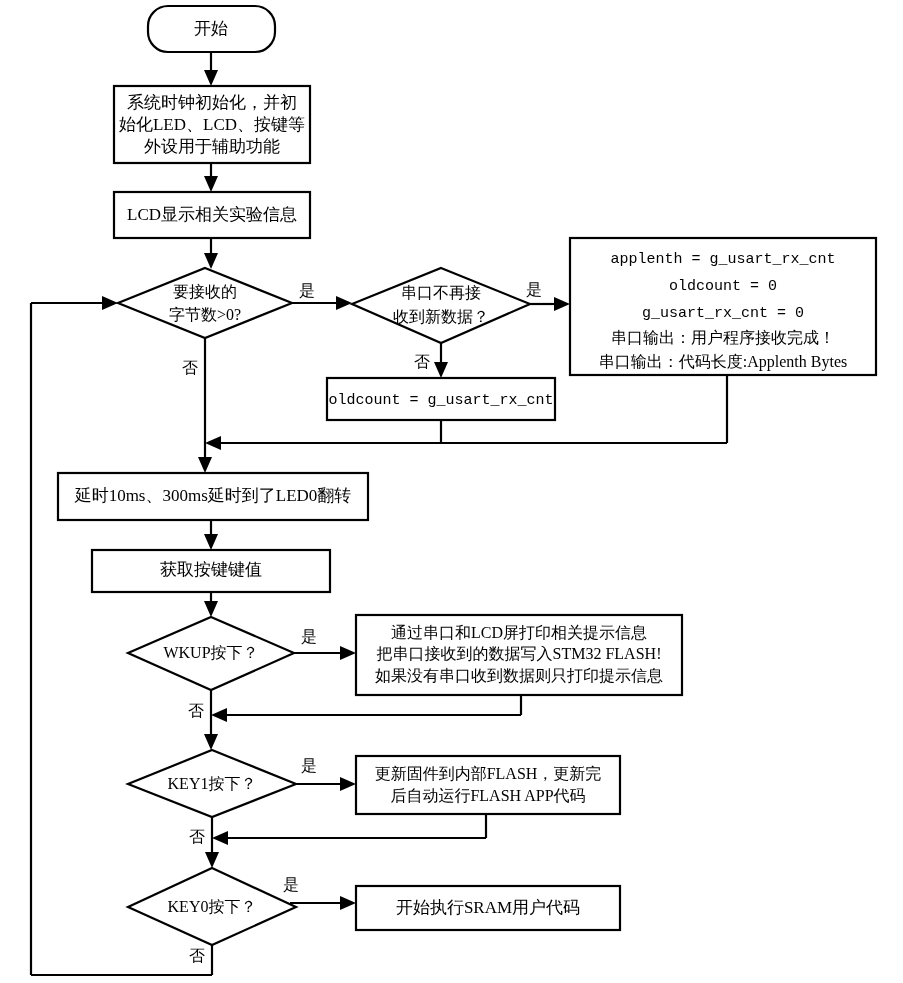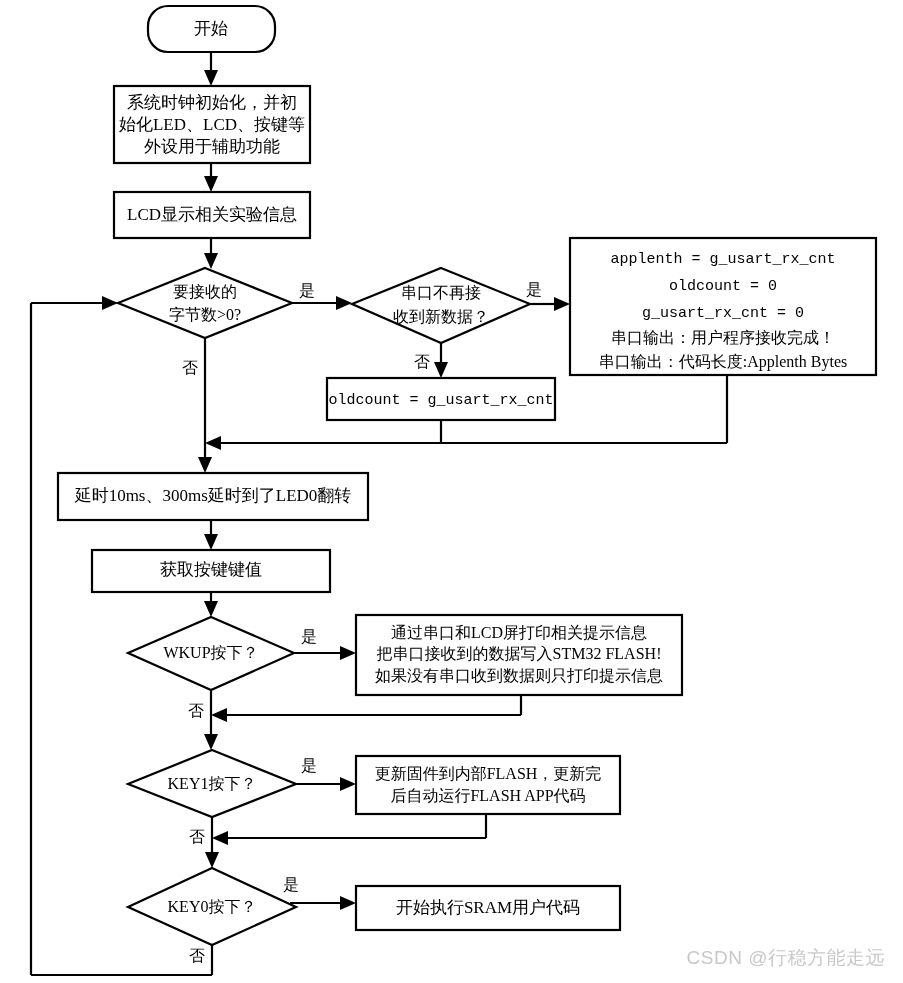--- a/index.html
+++ b/index.html
@@ -266,15 +266,14 @@
       <line class="conn" x1="212" y1="945" x2="212" y2="975"></line>
       <text class="label" x="197" y="957" text-anchor="middle">否</text>
       <line class="conn" x1="212" y1="975" x2="31" y2="975"></line>
       <line class="conn" x1="31" y1="975" x2="31" y2="303"></line>
       <line class="conn" x1="31" y1="303" x2="110" y2="303"></line>
       <polygon class="arrowhead" points="118,303 102,296 102,310"></polygon>
     </g>
 
   </svg>
 
-  <div class="watermark">CSDN @行稳方能走远</div>
 
 </div>
 
 </body></html>

